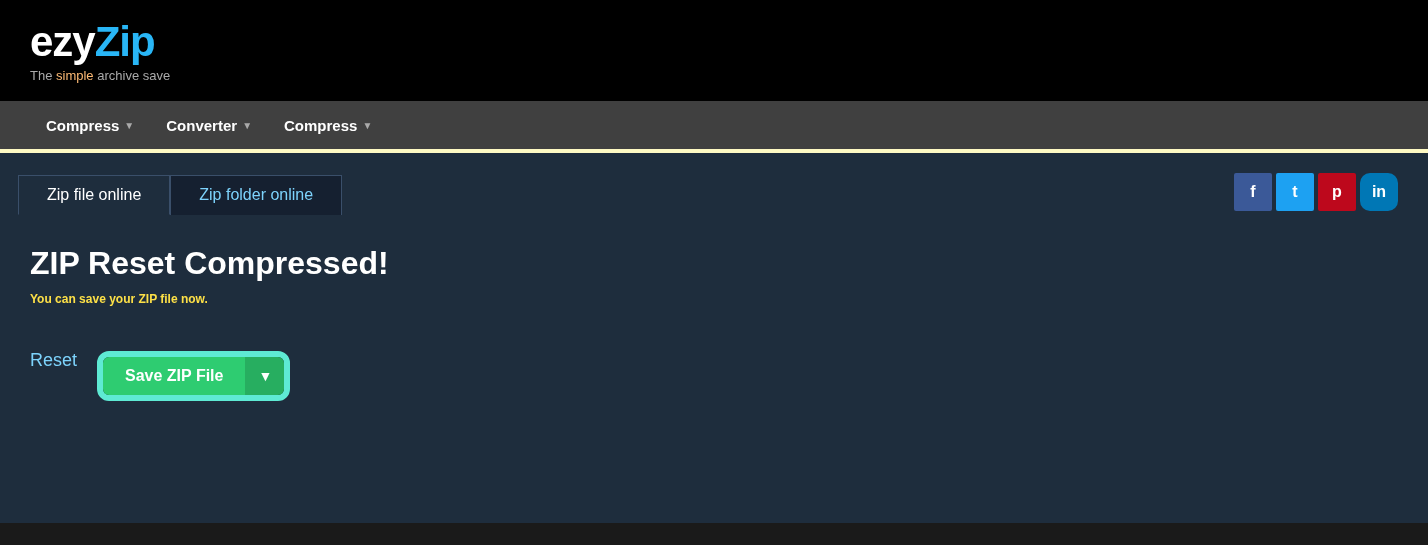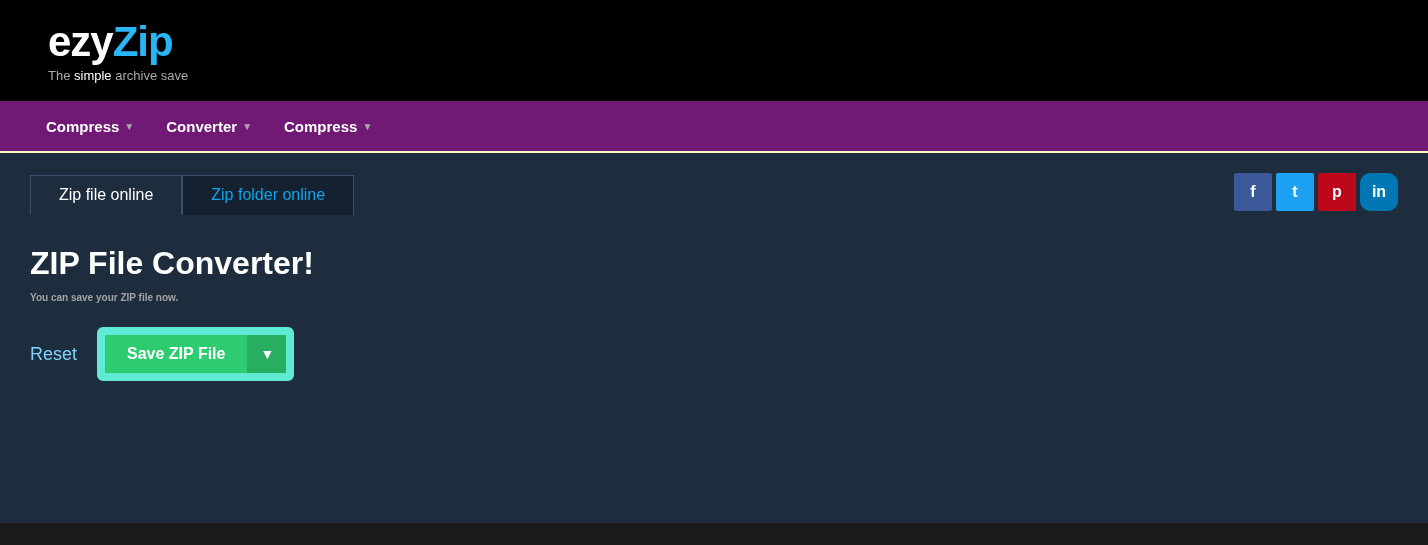--- a/index.html
+++ b/index.html
@@ -1,50 +1,50 @@
 <!DOCTYPE html>
 <html><head>
   <meta charset="utf-8">
   <style>
     * { margin: 0; padding: 0; box-sizing: border-box; }
     body { font-family: Arial, sans-serif; background: #1a1a1a; width: 1428px; min-height: 545px; }
 
     
     .header {
       background: #000;
-      padding: 18px 30px 18px 48px;
+      padding: 18px 30px 18px 30px;
       display: flex;
       align-items: center;
     }
     .logo-text {
       font-size: 42px;
       font-weight: bold;
       color: #fff;
       letter-spacing: -1px;
     }
     .logo-text .zip {
       color: #29b6f6;
     }
     .logo-tagline {
       font-size: 13px;
       color: #aaa;
       margin-top: 2px;
     }
     .logo-tagline .simple {
-      color: #ffffff;
+      color: #fdba74;
     }
 
     
     .nav {
-      background: #701a75;
+      background: #404040;
       padding: 8px 30px;
       display: flex;
       align-items: center;
       height: 52px;
-      border-bottom: 2px solid #fef9c3;
+      border-bottom: 4px solid #fef9c3;
     }
     .nav-item {
       color: #fff;
       font-size: 15px;
       font-weight: bold;
       padding: 0 16px;
       height: 100%;
       display: flex;
       align-items: center;
       cursor: pointer;
@@ -60,31 +60,31 @@
       background: #1e2d3d;
       margin: 0;
       min-height: 370px;
       padding: 0;
     }
 
     
     .tabs {
       display: flex;
       align-items: flex-end;
-      padding: 20px 30px 0 30px;
+      padding: 20px 30px 0 18px;
       justify-content: space-between;
     }
     .tabs-left {
       display: flex;
       gap: 0;
     }
     .tab {
       padding: 10px 28px;
       font-size: 16px;
-      color: #0ea5e9;
+      color: #7dd3fc;
       cursor: pointer;
       border: 1px solid #3a4f6a;
       border-bottom: none;
       background: #162233;
     }
     .tab.active {
       background: #1e2d3d;
       color: #fff;
       border: 1px solid #3a4f6a;
       border-bottom: 1px solid #1e2d3d;
@@ -121,43 +121,44 @@
     .content {
       padding: 30px 30px 40px 30px;
     }
     .content-title {
       font-size: 32px;
       font-weight: bold;
       color: #fff;
       margin-bottom: 10px;
     }
     .content-subtitle {
-      font-size: 10px;
-      font-weight: bold;
-      color: #a3a3a3;
-      margin-bottom: 24px;
+      font-size: 12px;
+      font-weight: bold;
+      color: #fde047;
+      margin-bottom: 14px;
     }
 
     
     .actions {
       display: flex;
       align-items: center;
       gap: 20px;
     }
     .reset-link {
       color: #7dd3fc;
       font-size: 18px;
       cursor: pointer;
       text-decoration: none;
     }
     .save-btn-container {
       display: flex;
-      border: 8px solid #5eead4;
-      border-radius: 6px;
+      border: 6px solid #5eead4;
+      border-radius: 12px;
       overflow: hidden;
+      margin-top: 31px;
     }
     .save-btn-main {
       background: #2ecc71;
       color: #fff;
       font-size: 16px;
       font-weight: bold;
       padding: 10px 22px;
       cursor: pointer;
       border: none;
       outline: none;
@@ -224,21 +225,21 @@
       <div class="social-btn pinterest">
         <span>p</span>
       </div>
       <div class="social-btn linkedin">
         <span>in</span>
       </div>
     </div>
   </div>
 
   <div class="content">
-    <div class="content-title">ZIP File Converter!</div>
+    <div class="content-title">ZIP Reset Compressed!</div>
     <div class="content-subtitle">You can save your ZIP file now.</div>
     <div class="actions">
       <span class="reset-link">Reset</span>
       <div class="save-btn-container">
         <button class="save-btn-main">Save ZIP File</button>
         <button class="save-btn-dropdown">▼</button>
       </div>
     </div>
   </div>
 </div>

